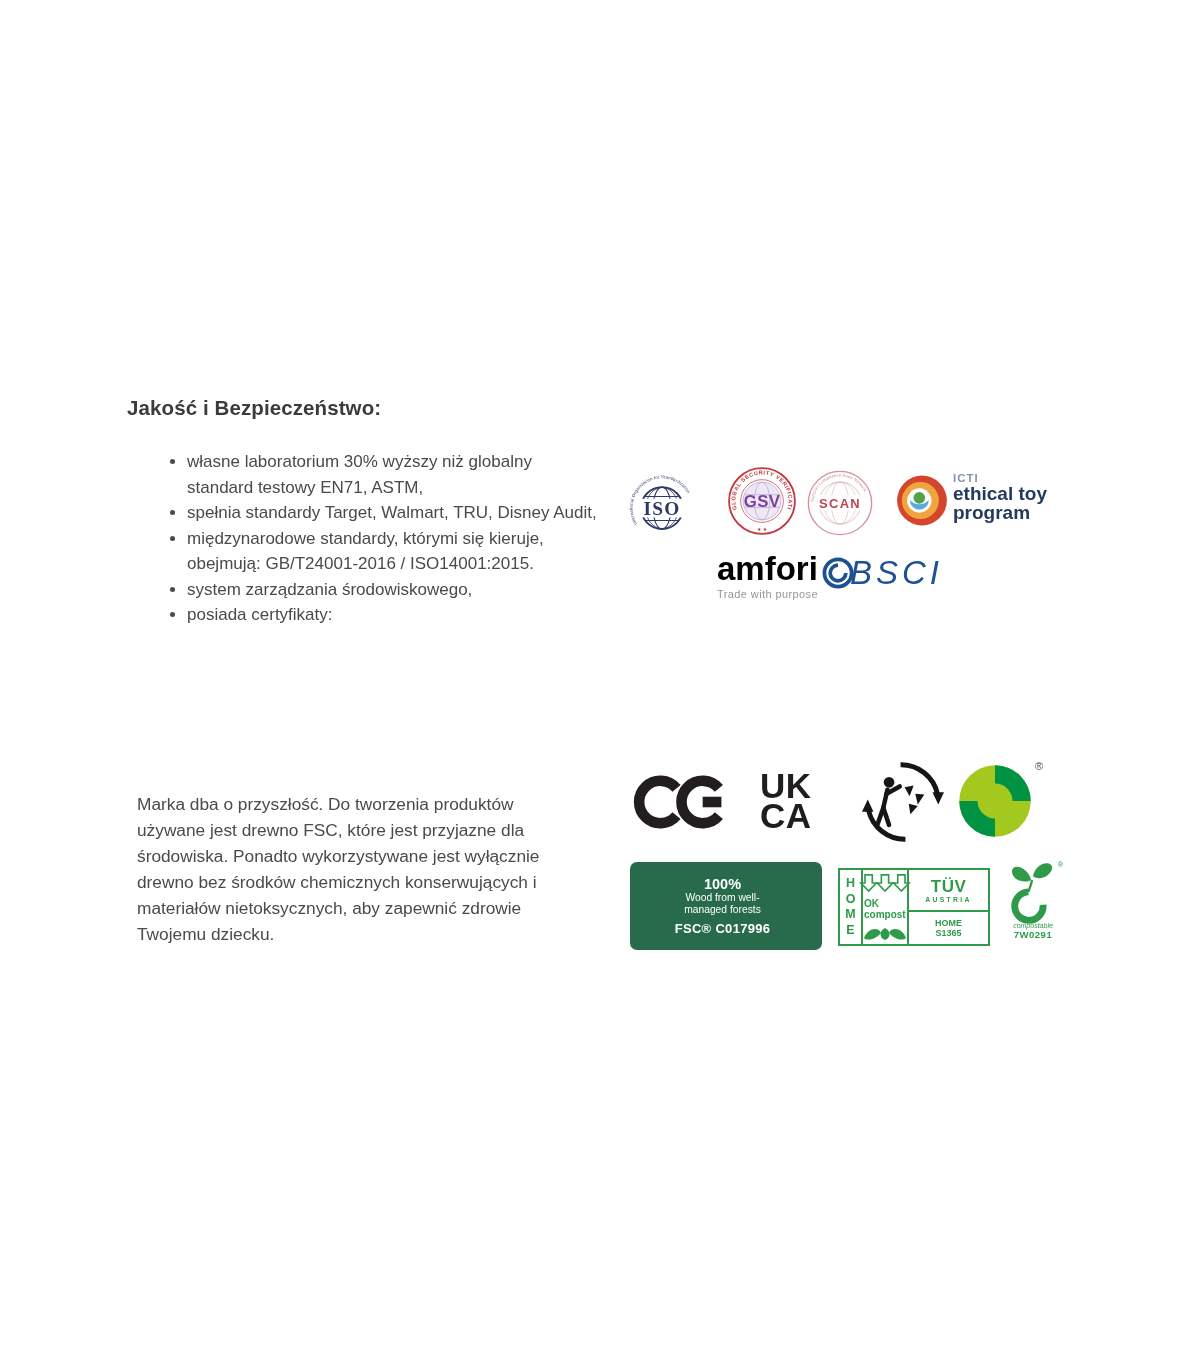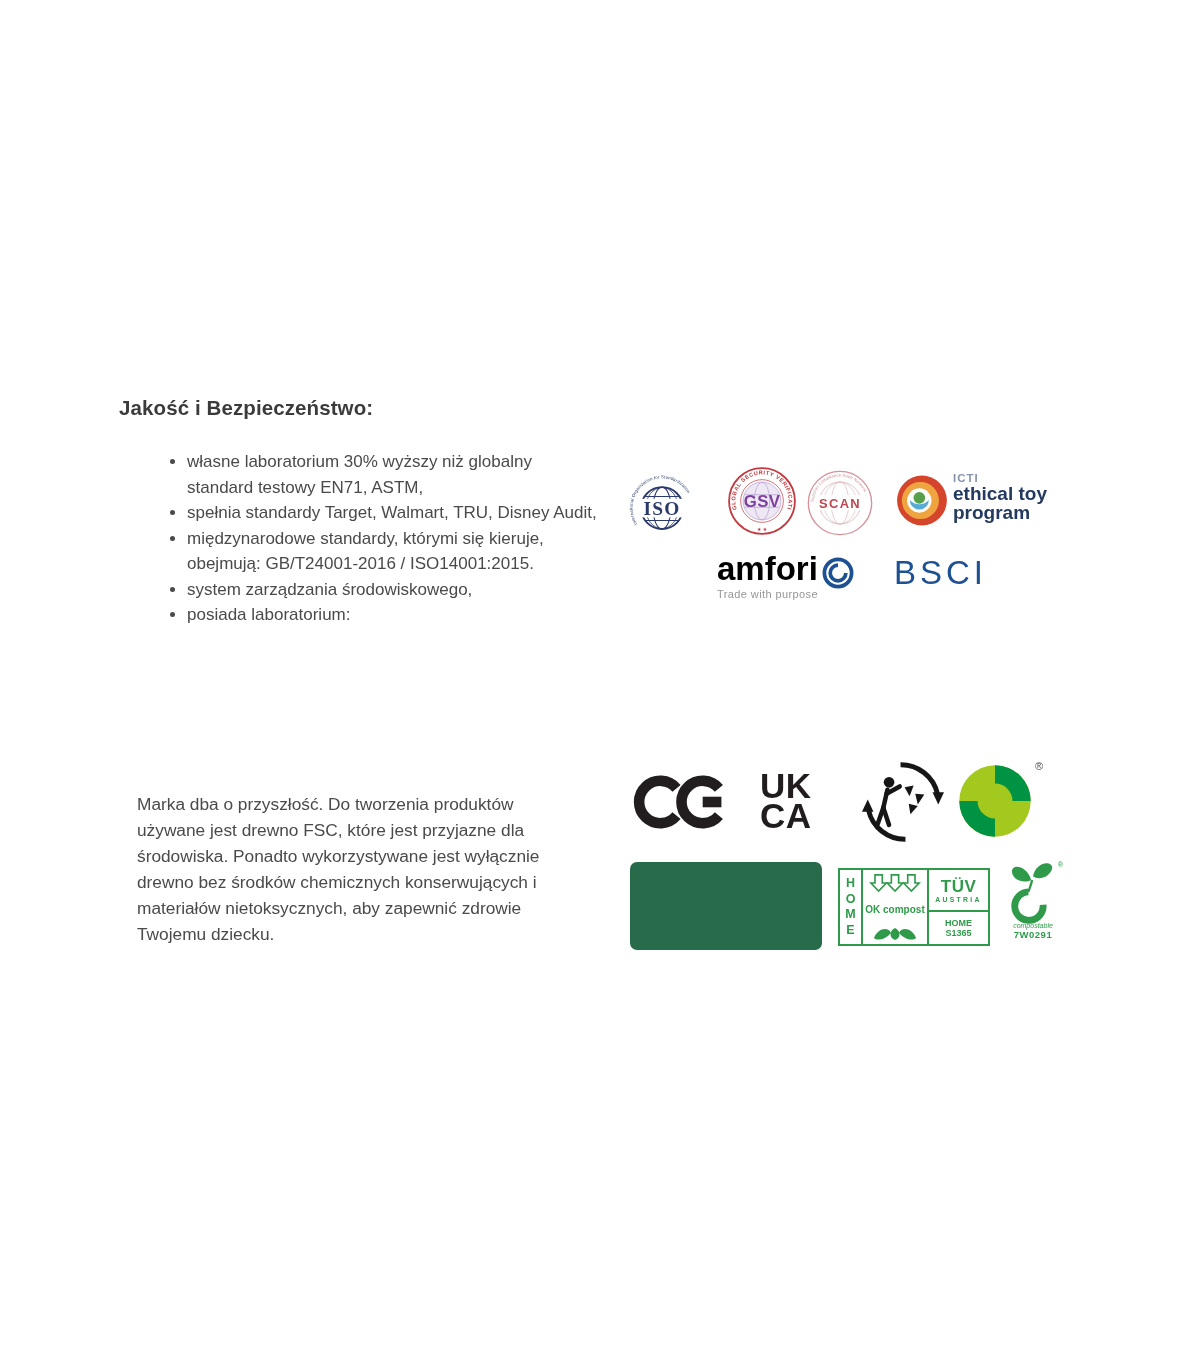--- a/index.html
+++ b/index.html
@@ -29,45 +29,45 @@
   .fsc-acronym{font-family:"Liberation Serif","DejaVu Serif",serif;font-size:23px;font-weight:700;letter-spacing:2.5px;line-height:1;margin-top:1px;}
   .fsc-url{font-size:7.5px;margin-top:2px;letter-spacing:.3px;}
   .fsc-right{flex:1;display:flex;flex-direction:column;align-items:center;justify-content:center;text-align:center;padding-right:7px;}
   .fsc-percent{font-size:14.5px;font-weight:700;}
   .fsc-desc{font-size:10.3px;line-height:1.2;}
   .fsc-license{font-size:13px;font-weight:700;margin-top:5px;letter-spacing:.3px;}
   
   .okc{left:838px;top:868px;width:152px;height:78px;border:2.5px solid #2f9b4a;display:flex;color:#2f9b4a;background:#fff;box-sizing:border-box;}
   .okc-home{width:21px;border-right:2.5px solid #2f9b4a;display:flex;align-items:center;justify-content:center;
     font-weight:800;font-size:12.5px;writing-mode:vertical-rl;text-orientation:upright;letter-spacing:1.5px;}
-  .okc-mid{width:66px;border-right:2.5px solid #2f9b4a;display:flex;flex-direction:column;align-items:center;justify-content:space-between;padding:3px 1px;box-sizing:border-box;}
+  .okc-mid{width:46px;border-right:2.5px solid #2f9b4a;display:flex;flex-direction:column;align-items:center;justify-content:space-between;padding:3px 1px;box-sizing:border-box;}
   .okc-name{font-size:10px;font-weight:800;}
   .okc-right{flex:1;display:flex;flex-direction:column;}
   .okc-tuv{flex:1.25;border-bottom:2.5px solid #2f9b4a;display:flex;flex-direction:column;align-items:center;justify-content:center;}
   .tuv-name{font-size:17px;font-weight:900;letter-spacing:.5px;line-height:1;}
   .tuv-sub{font-size:6.8px;font-weight:700;letter-spacing:2.3px;margin-top:1px;}
   .okc-cert{flex:1;display:flex;flex-direction:column;align-items:center;justify-content:center;font-weight:800;font-size:9px;line-height:1.15;}
   
   .seed{left:1000px;top:858px;width:66px;text-align:center;color:#2f9b4a;}
   .seed-caption{font-size:7px;font-style:italic;line-height:1;margin-top:-2px;}
   .seed-code{font-size:9.5px;font-weight:700;letter-spacing:.5px;line-height:1.2;}
 </style>
 </head>
 <body>
 
 <div class="page">
 
-  <h2 class="abs" style="left:119px;top:396px;">Jakość i Bezpieczeństwo:</h2>
+  <h2 class="abs" style="left:127px;top:396px;">Jakość i Bezpieczeństwo:</h2>
 
   <ul class="bullets abs" style="left:137px;top:449px;">
     <li>własne laboratorium 30% wyższy niż globalny standard testowy EN71, ASTM,</li>
     <li>spełnia standardy Target, Walmart, TRU, Disney Audit,</li>
     <li>międzynarodowe standardy, którymi się kieruje, obejmują: GB/T24001-2016 / ISO14001:2015.</li>
     <li>system zarządzania środowiskowego,</li>
-    <li>posiada laboratorium:</li>
+    <li>posiada certyfikaty:</li>
   </ul>
 
   <svg class="abs" style="left:627px;top:460px;" width="70" height="76" viewBox="0 0 90 98">
     <defs>
         <path id="isoArc" d="M 15 85 A 38 38 0 1 1 75 85" fill="none"></path>
       </defs>
     <circle cx="45" cy="62" r="27" fill="#fff" stroke="#2b3a6b" stroke-width="2.4"></circle>
     <ellipse cx="45" cy="62" rx="11.5" ry="27" fill="none" stroke="#2b3a6b" stroke-width="1.4"></ellipse>
     <ellipse cx="45" cy="62" rx="21" ry="26.5" fill="none" stroke="#2b3a6b" stroke-width="1.1"></ellipse>
     <path d="M23,47 H67 M23,78 H67" stroke="#2b3a6b" stroke-width="1.3"></path>
@@ -123,21 +123,21 @@
   </div>
 
   <div class="abs" style="left:717px;top:552px;">
     <div class="amfori-brand">amfori</div>
     <div class="amfori-tagline">Trade with purpose</div>
   </div>
   <svg class="abs" style="left:821px;top:556px;" width="34" height="34" viewBox="0 0 100 100">
     <circle cx="50" cy="50" r="40" fill="none" stroke="#1d5192" stroke-width="11"></circle>
     <path d="M50,27 A23,23 0 1 0 73,50" fill="none" stroke="#1d5192" stroke-width="11"></path>
   </svg>
-  <div class="abs bsci" style="left:894px;top:556px;">BSCI</div>
+  <div class="abs bsci" style="left:850px;top:556px;font-style:italic;">BSCI</div>
 
 
   <p class="para abs" style="left:137px;top:791px;">Marka dba o przyszłość. Do tworzenia produktów używane jest drewno FSC, które jest przyjazne dla środowiska. Ponadto wykorzystywane jest wyłącznie drewno bez środków chemicznych konserwujących i materiałów nietoksycznych, aby zapewnić zdrowie Twojemu dziecku.</p>
 
   <svg class="abs" style="left:631px;top:771px;" width="101" height="62" viewBox="0 0 124 76" role="img" aria-label="CE">
     <path d="M55.9,21.3 A26,26 0 1 0 55.9,54.7" fill="none" stroke="#221e1f" stroke-width="13"></path>
     <path d="M107.9,21.3 A26,26 0 1 0 107.9,54.7" fill="none" stroke="#221e1f" stroke-width="13"></path>
     <path d="M88,38 H111" stroke="#221e1f" stroke-width="13"></path>
   </svg>
 
@@ -162,20 +162,26 @@
   </svg>
 
   <svg class="abs" style="left:957px;top:763px;" width="76" height="76" viewBox="0 0 100 100" role="img" aria-label="Green Dot">
     <circle cx="50" cy="50" r="47" fill="#a3c81e"></circle>
     <path d="M50,3 A47,47 0 0 1 97,50 L73,50 A23,23 0 0 0 50,27 Z" fill="#009343"></path>
     <path d="M50,97 A47,47 0 0 1 3,50 L27,50 A23,23 0 0 0 50,73 Z" fill="#009343"></path>
   </svg>
   <span class="abs greendot-reg" style="left:1035px;top:760px;">®</span>
 
   <div class="abs fsc-label">
+    <div class="fsc-right">
+      <div class="fsc-percent">100%</div>
+      <div class="fsc-desc">Wood from well-</div>
+      <div class="fsc-desc">managed forests</div>
+      <div class="fsc-license">FSC® C017996</div>
+    </div>
   </div>
 
   <div class="abs okc">
     <div class="okc-home">HOME</div>
     <div class="okc-mid">
       <svg width="56" height="20" viewBox="0 0 56 22">
         <path d="M6,2 h8 v9 h4.5 l-8.5,9 l-8.5,-9 H6 z" fill="none" stroke="#2f9b4a" stroke-width="1.8"></path>
         <path d="M24,2 h8 v9 h4.5 l-8.5,9 l-8.5,-9 H24 z" fill="none" stroke="#2f9b4a" stroke-width="1.8"></path>
         <path d="M42,2 h8 v9 h4.5 l-8.5,9 l-8.5,-9 H42 z" fill="none" stroke="#2f9b4a" stroke-width="1.8"></path>
       </svg>

